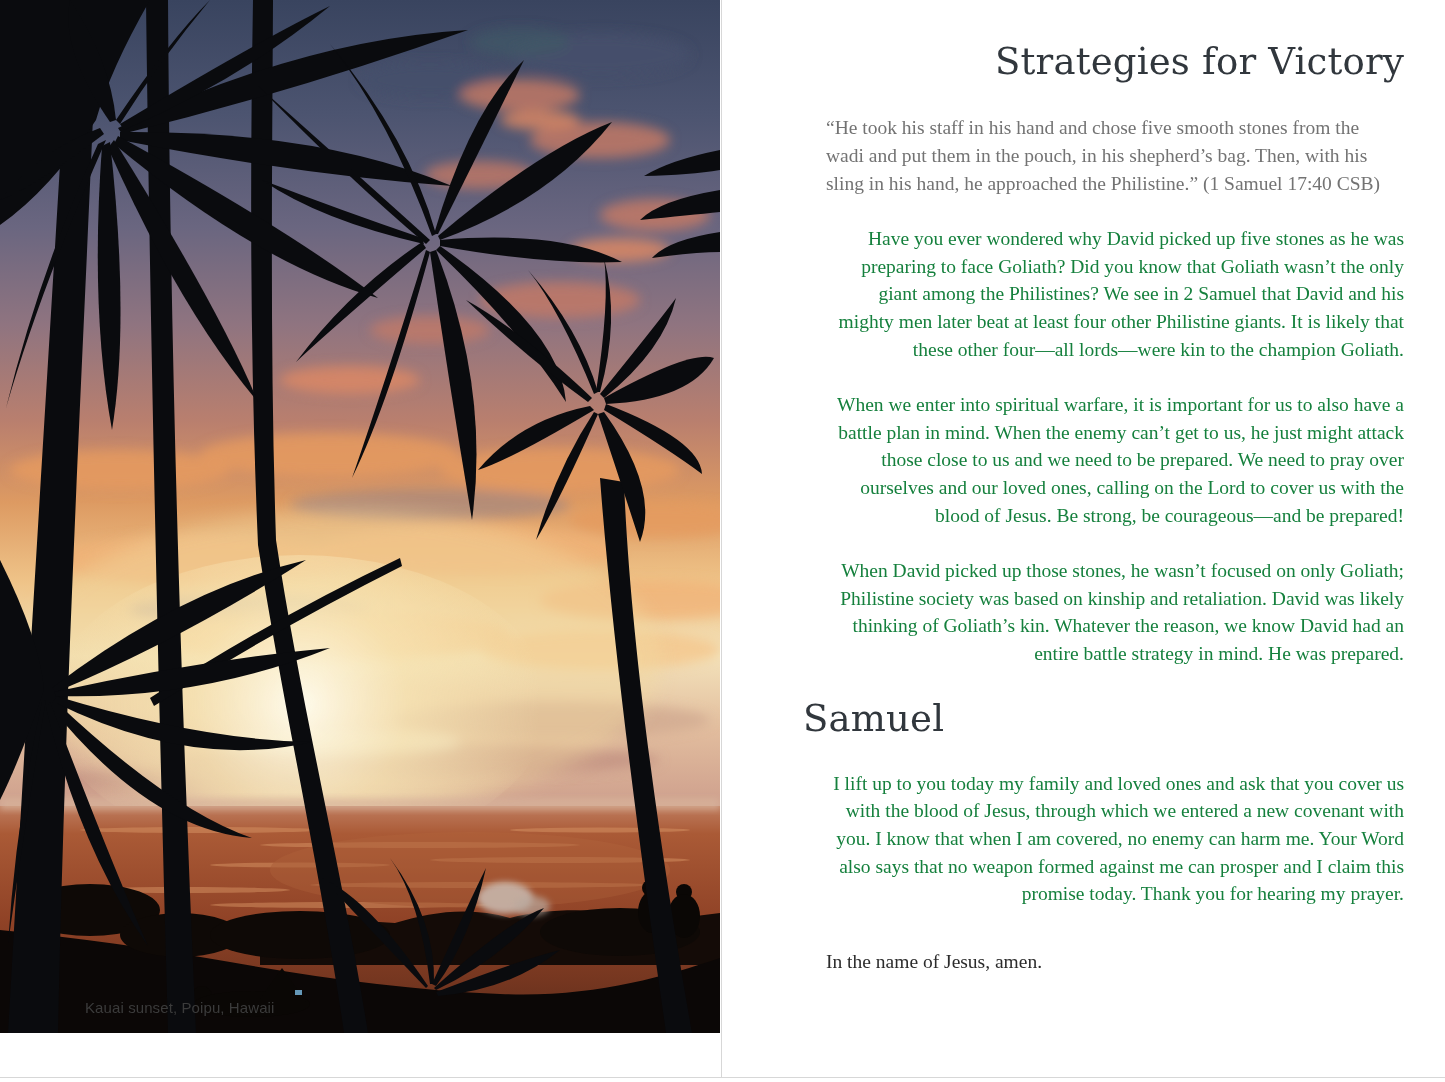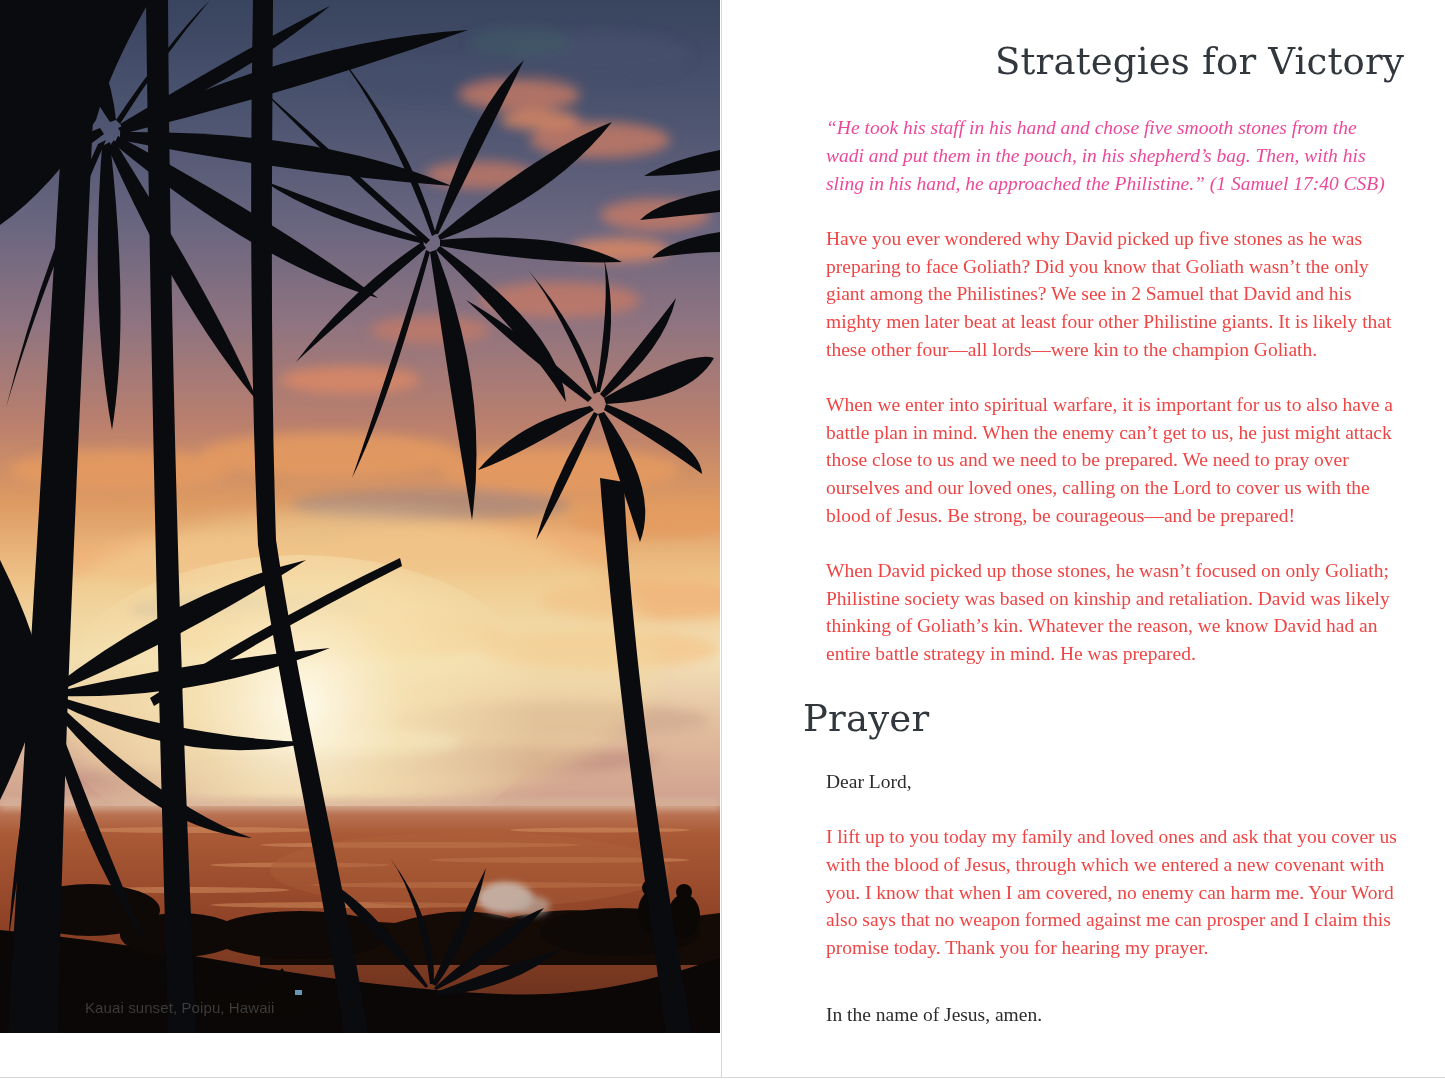--- a/index.html
+++ b/index.html
@@ -24,26 +24,26 @@
   .right-page{
     position:absolute;left:722px;top:0;width:723px;height:1077px;
     box-sizing:border-box;padding:40px 41px 0 81px;background:#ffffff;
     color:#2c2c2c;
   }
   .page-title{
     font-family:"DejaVu Serif", serif;font-weight:400;
     font-size:37px;line-height:1.2;color:#31373d;margin:0;letter-spacing:.2px;text-align:right;
   }
   .scripture{
-    font-style:italic;margin:30px 12px 0 23px;
-    font-size:19.5px;line-height:27.6px;color:#ec4899;
+    margin:30px 12px 0 23px;
+    font-size:19.5px;line-height:27.6px;color:#737373;
   }
   .body-par{
     margin:28px 0 0 23px;
-    font-size:19.5px;line-height:27.6px;color:#ef4444;
+    font-size:19.5px;line-height:27.6px;color:#15803d;text-align:right;
   }
   .prayer-heading{
     font-family:"DejaVu Serif", serif;font-weight:400;
     font-size:37px;line-height:1.2;color:#31373d;margin:30px 0 0 0;letter-spacing:.2px;
   }
   .salutation{margin:26px 0 0 23px;font-size:19.5px;line-height:27.6px;}
   .closing{margin:40px 0 0 23px;font-size:19.5px;line-height:27.6px;}
 </style>
 </head>
 <body>
@@ -244,18 +244,17 @@
 
 <div class="right-page">
   <h1 class="page-title">Strategies for Victory</h1>
 
   <blockquote class="scripture">“He took his staff in his hand and chose five smooth stones from the wadi and put them in the pouch, in his shepherd’s bag. Then, with his sling in his hand, he approached the Philistine.” (1 Samuel 17:40 CSB)</blockquote>
 
   <p class="body-par">Have you ever wondered why David picked up five stones as he was preparing to face Goliath? Did you know that Goliath wasn’t the only giant among the Philistines? We see in 2 Samuel that David and his mighty men later beat at least four other Philistine giants. It is likely that these other four—all lords—were kin to the champion Goliath.</p>
   <p class="body-par">When we enter into spiritual warfare, it is important for us to also have a battle plan in mind. When the enemy can’t get to us, he just might attack those close to us and we need to be prepared. We need to pray over ourselves and our loved ones, calling on the Lord to cover us with the blood of Jesus. Be strong, be courageous—and be prepared!</p>
   <p class="body-par">When David picked up those stones, he wasn’t focused on only Goliath; Philistine society was based on kinship and retaliation. David was likely thinking of Goliath’s kin. Whatever the reason, we know David had an entire battle strategy in mind. He was prepared.</p>
 
-  <h2 class="prayer-heading">Prayer</h2>
-
-  <p class="salutation">Dear Lord,</p>
+  <h2 class="prayer-heading">Samuel</h2>
+
   <p class="body-par">I lift up to you today my family and loved ones and ask that you cover us with the blood of Jesus, through which we entered a new covenant with you. I know that when I am covered, no enemy can harm me. Your Word also says that no weapon formed against me can prosper and I claim this promise today. Thank you for hearing my prayer.</p>
   <p class="closing">In the name of Jesus, amen.</p>
 </div>
 
 </body></html>

